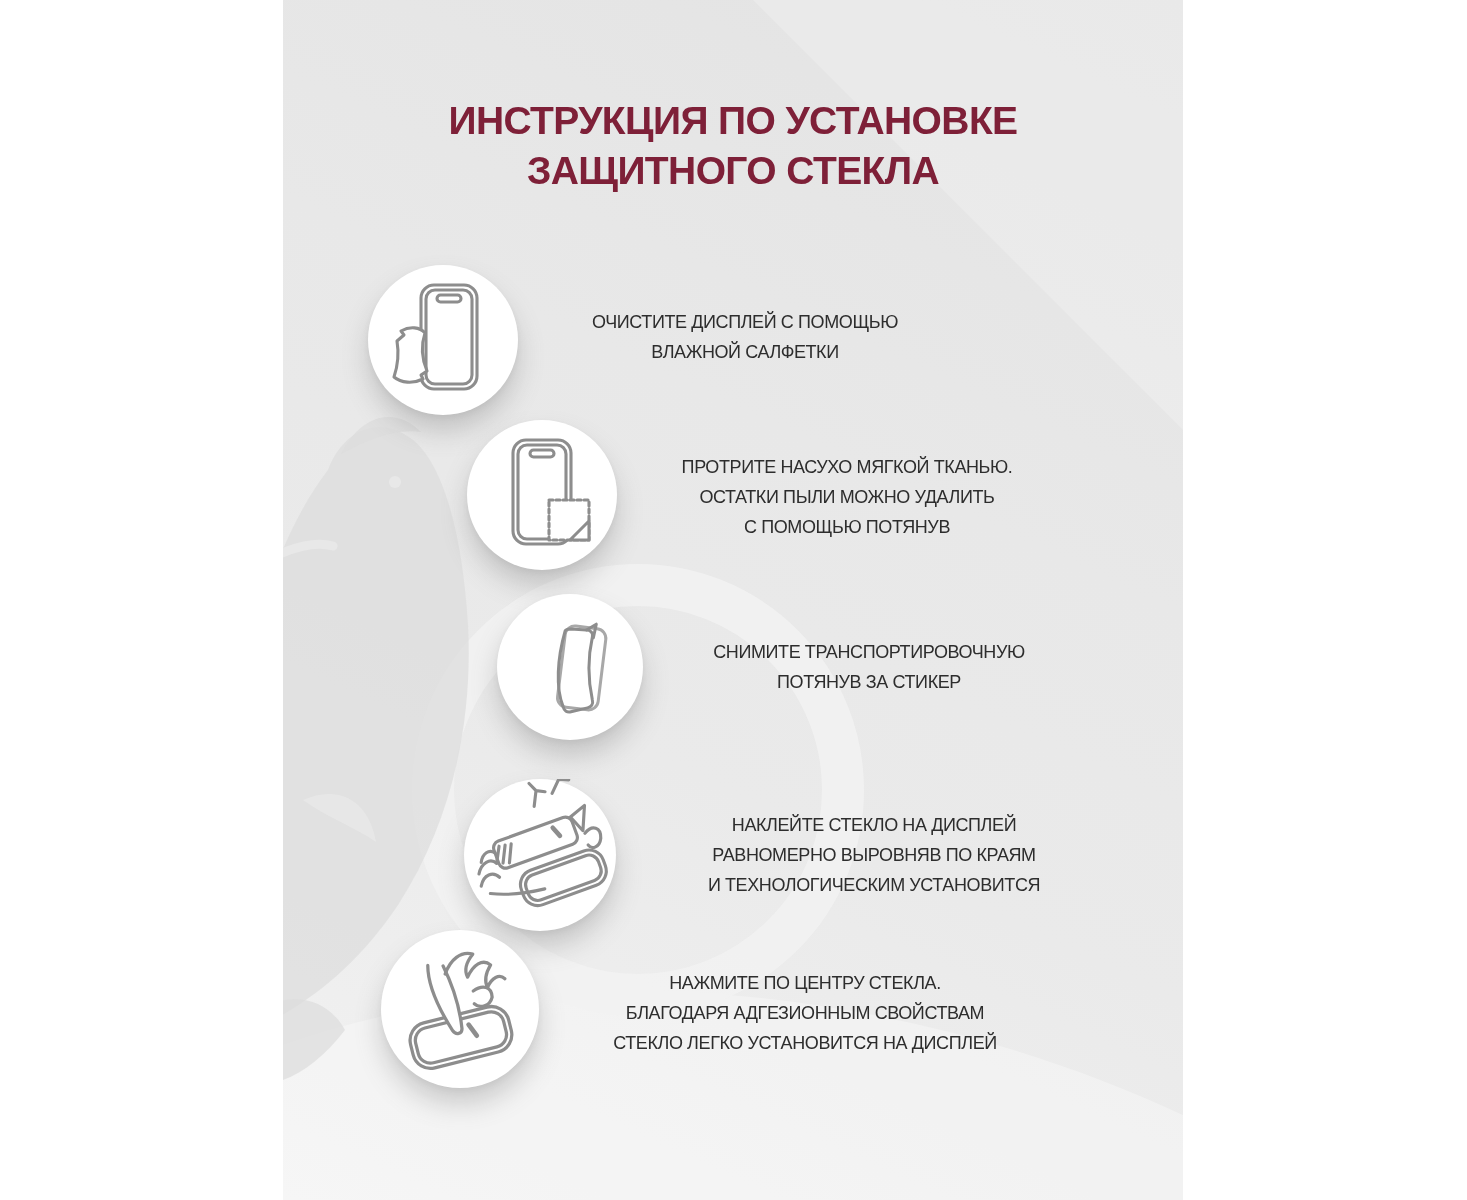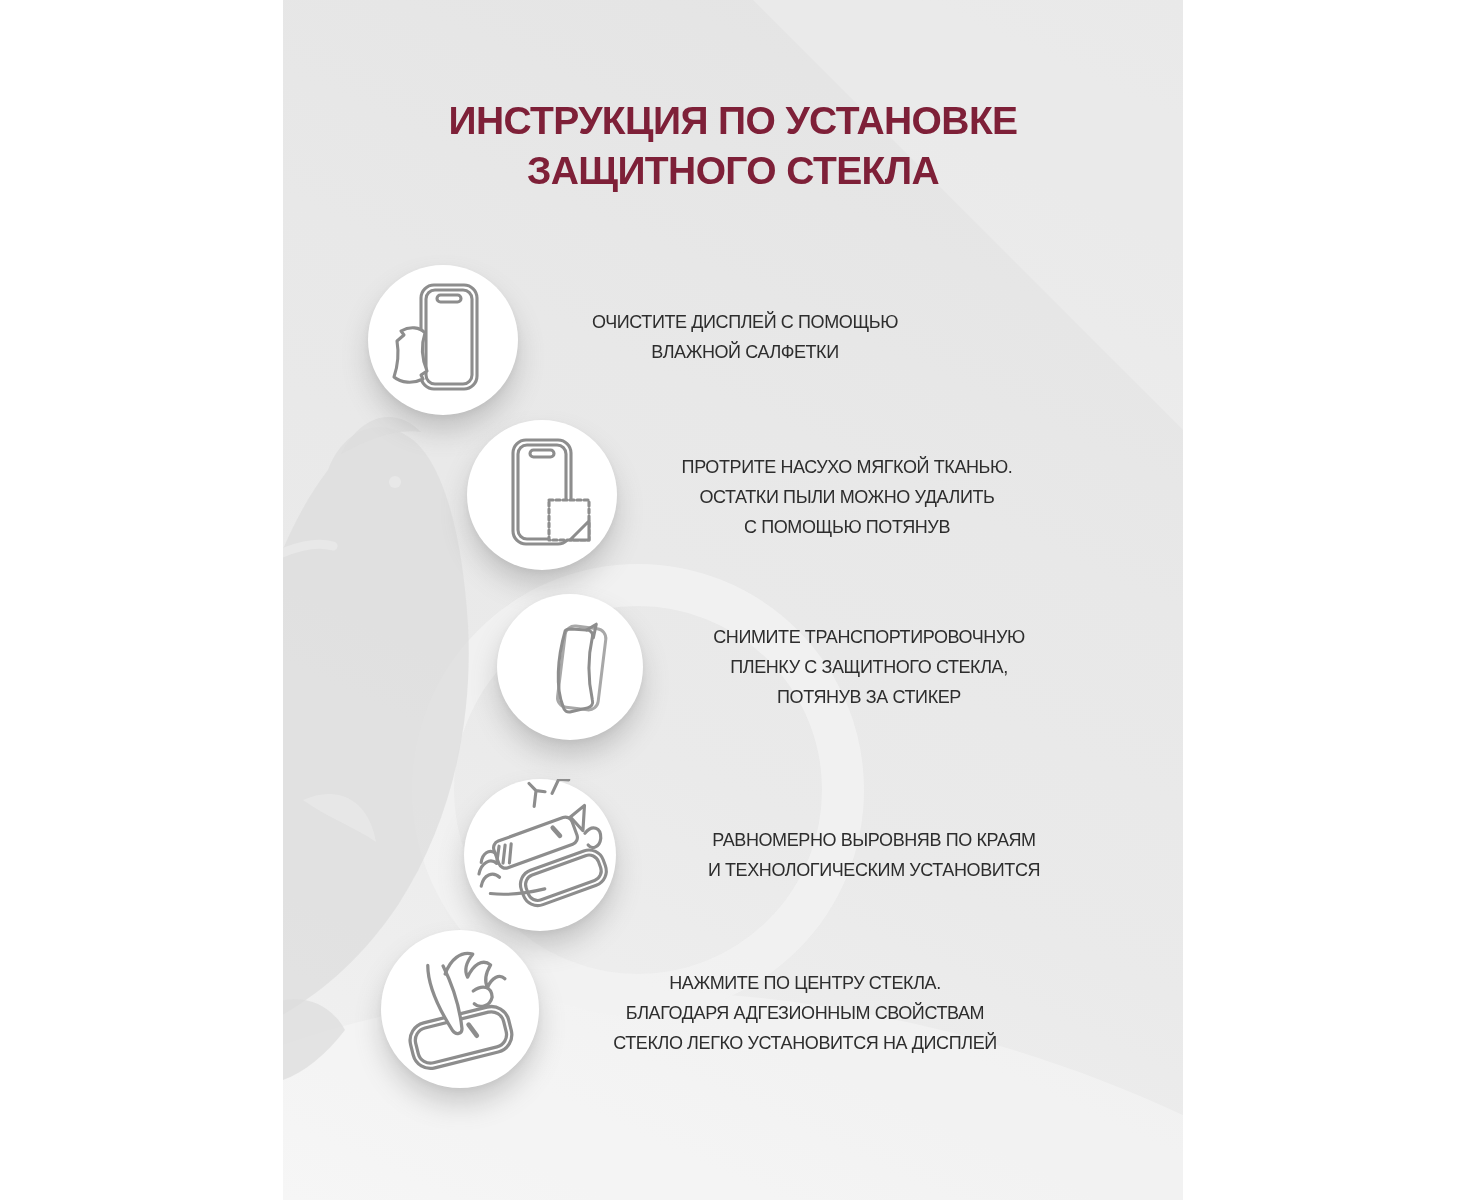--- a/index.html
+++ b/index.html
@@ -115,21 +115,20 @@
         <svg viewBox="0 0 150 150">
           <g class="ic">
             <rect class="ic-light" x="66" y="34" width="42" height="84" rx="10" transform="rotate(7 87 76)"></rect>
             <path d="M70,38 C62,66 60,96 68,116 C69,120 72,122 76,121 L93,117 C97,116 99,113 98,109 C93,86 94,62 98,44 C99,40 96,37 92,37 L76,36 C73,36 71,36 70,38 Z"></path>
             <path d="M92,37 L102,31 L99,45"></path>
           </g>
         </svg>
       </div>
       <div class="step-text t3">
         <div>СНИМИТЕ ТРАНСПОРТИРОВОЧНУЮ</div>
-        <div>ПЛЕНКУ С ЗАЩИТНОГО СТЕКЛА,</div>
         <div>ПОТЯНУВ ЗА СТИКЕР</div>
       </div>
     </div>
 
     <div>
       <div class="circle c4">
         <svg viewBox="0 0 150 150">
           <g class="ic" transform="rotate(-20 75 75)">
             <rect x="46" y="86" width="86" height="36" rx="15"></rect>
             <rect x="51" y="91" width="76" height="26" rx="10"></rect>
@@ -142,20 +141,21 @@
             <path d="M18,62 C22,54 30,52 34,58"></path>
             <path d="M12,72 C18,62 28,61 32,68"></path>
             <path d="M10,84 C16,74 26,74 30,82"></path>
             <path d="M16,94 C32,102 50,106 68,108"></path>
             <path d="M124,70 C134,64 141,70 137,80 C133,88 125,88 123,82"></path>
             <path d="M86,28 L93,14 M93,14 L101,18 M93,14 L89,5 M107,22 L118,11 M118,11 L127,15"></path>
           </g>
         </svg>
       </div>
       <div class="step-text t4">
+        <div>НАКЛЕЙТЕ СТЕКЛО НА ДИСПЛЕЙ</div>
         <div>РАВНОМЕРНО ВЫРОВНЯВ ПО КРАЯМ</div>
         <div>И ТЕХНОЛОГИЧЕСКИМ УСТАНОВИТСЯ</div>
       </div>
     </div>
 
     <div>
       <div class="circle c5">
         <svg viewBox="0 0 150 150">
           <g class="ic" transform="rotate(-14 73 78)">
             <rect x="22" y="80" width="96" height="44" rx="17"></rect>

